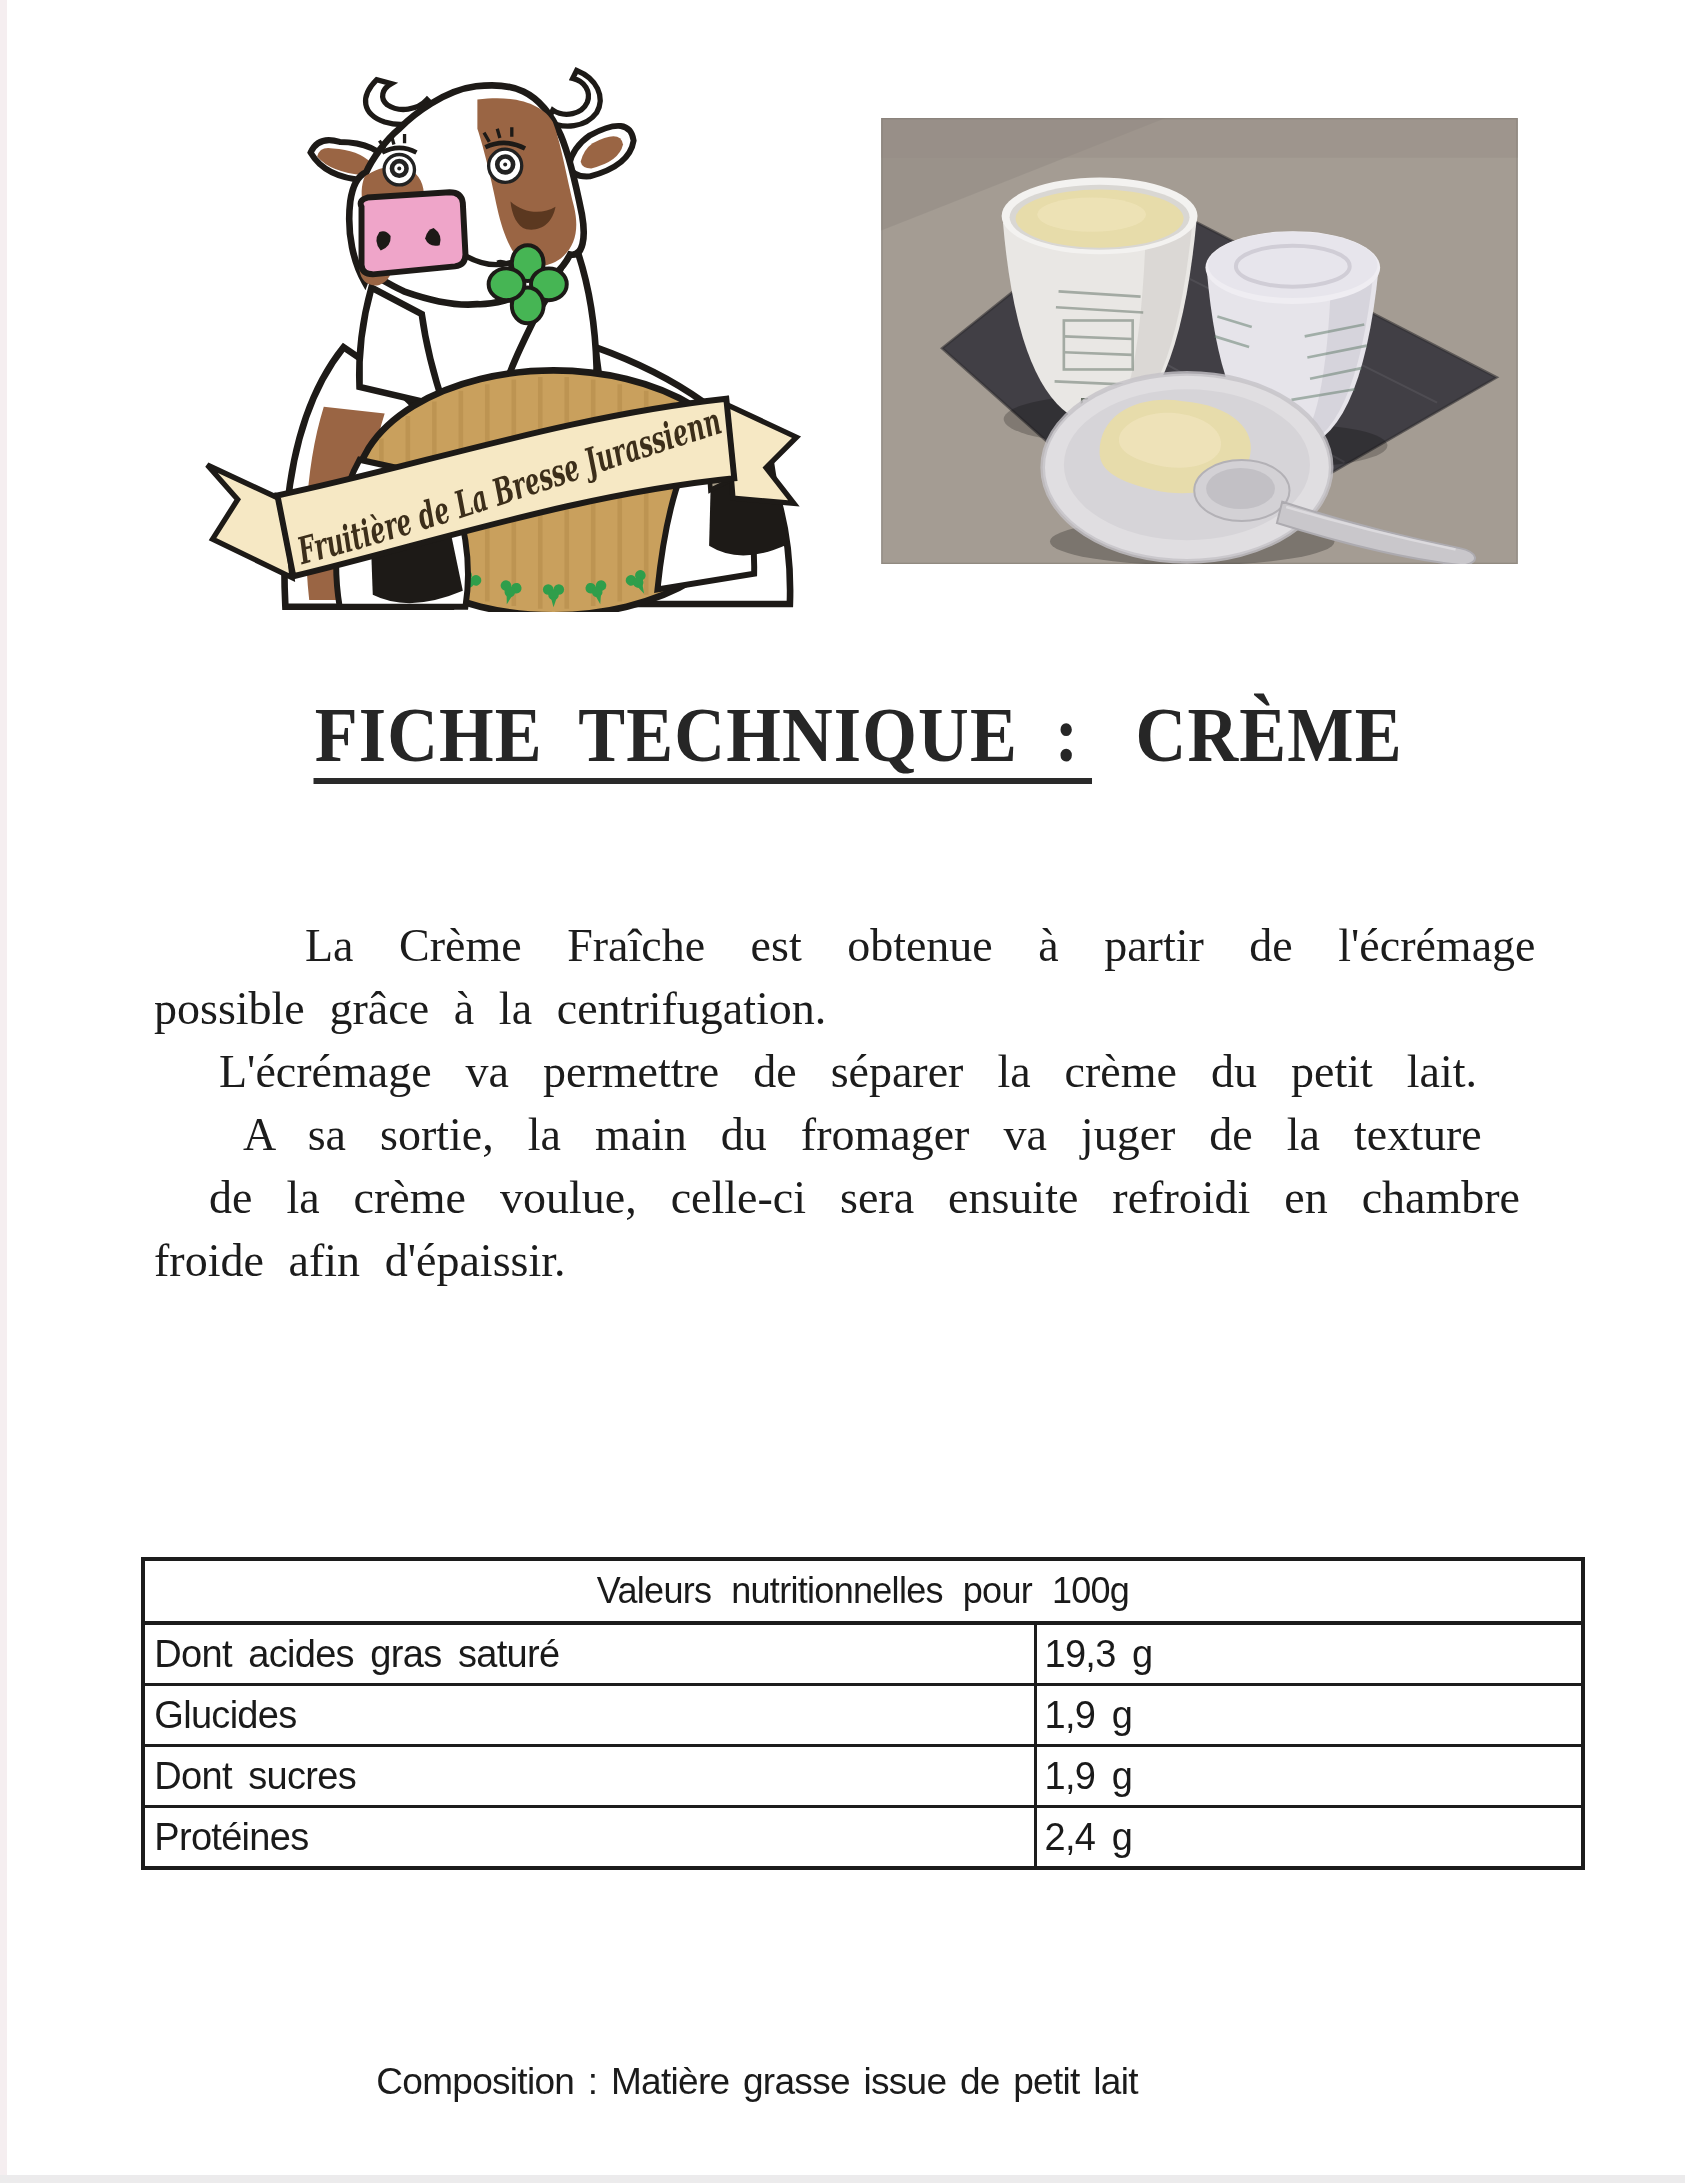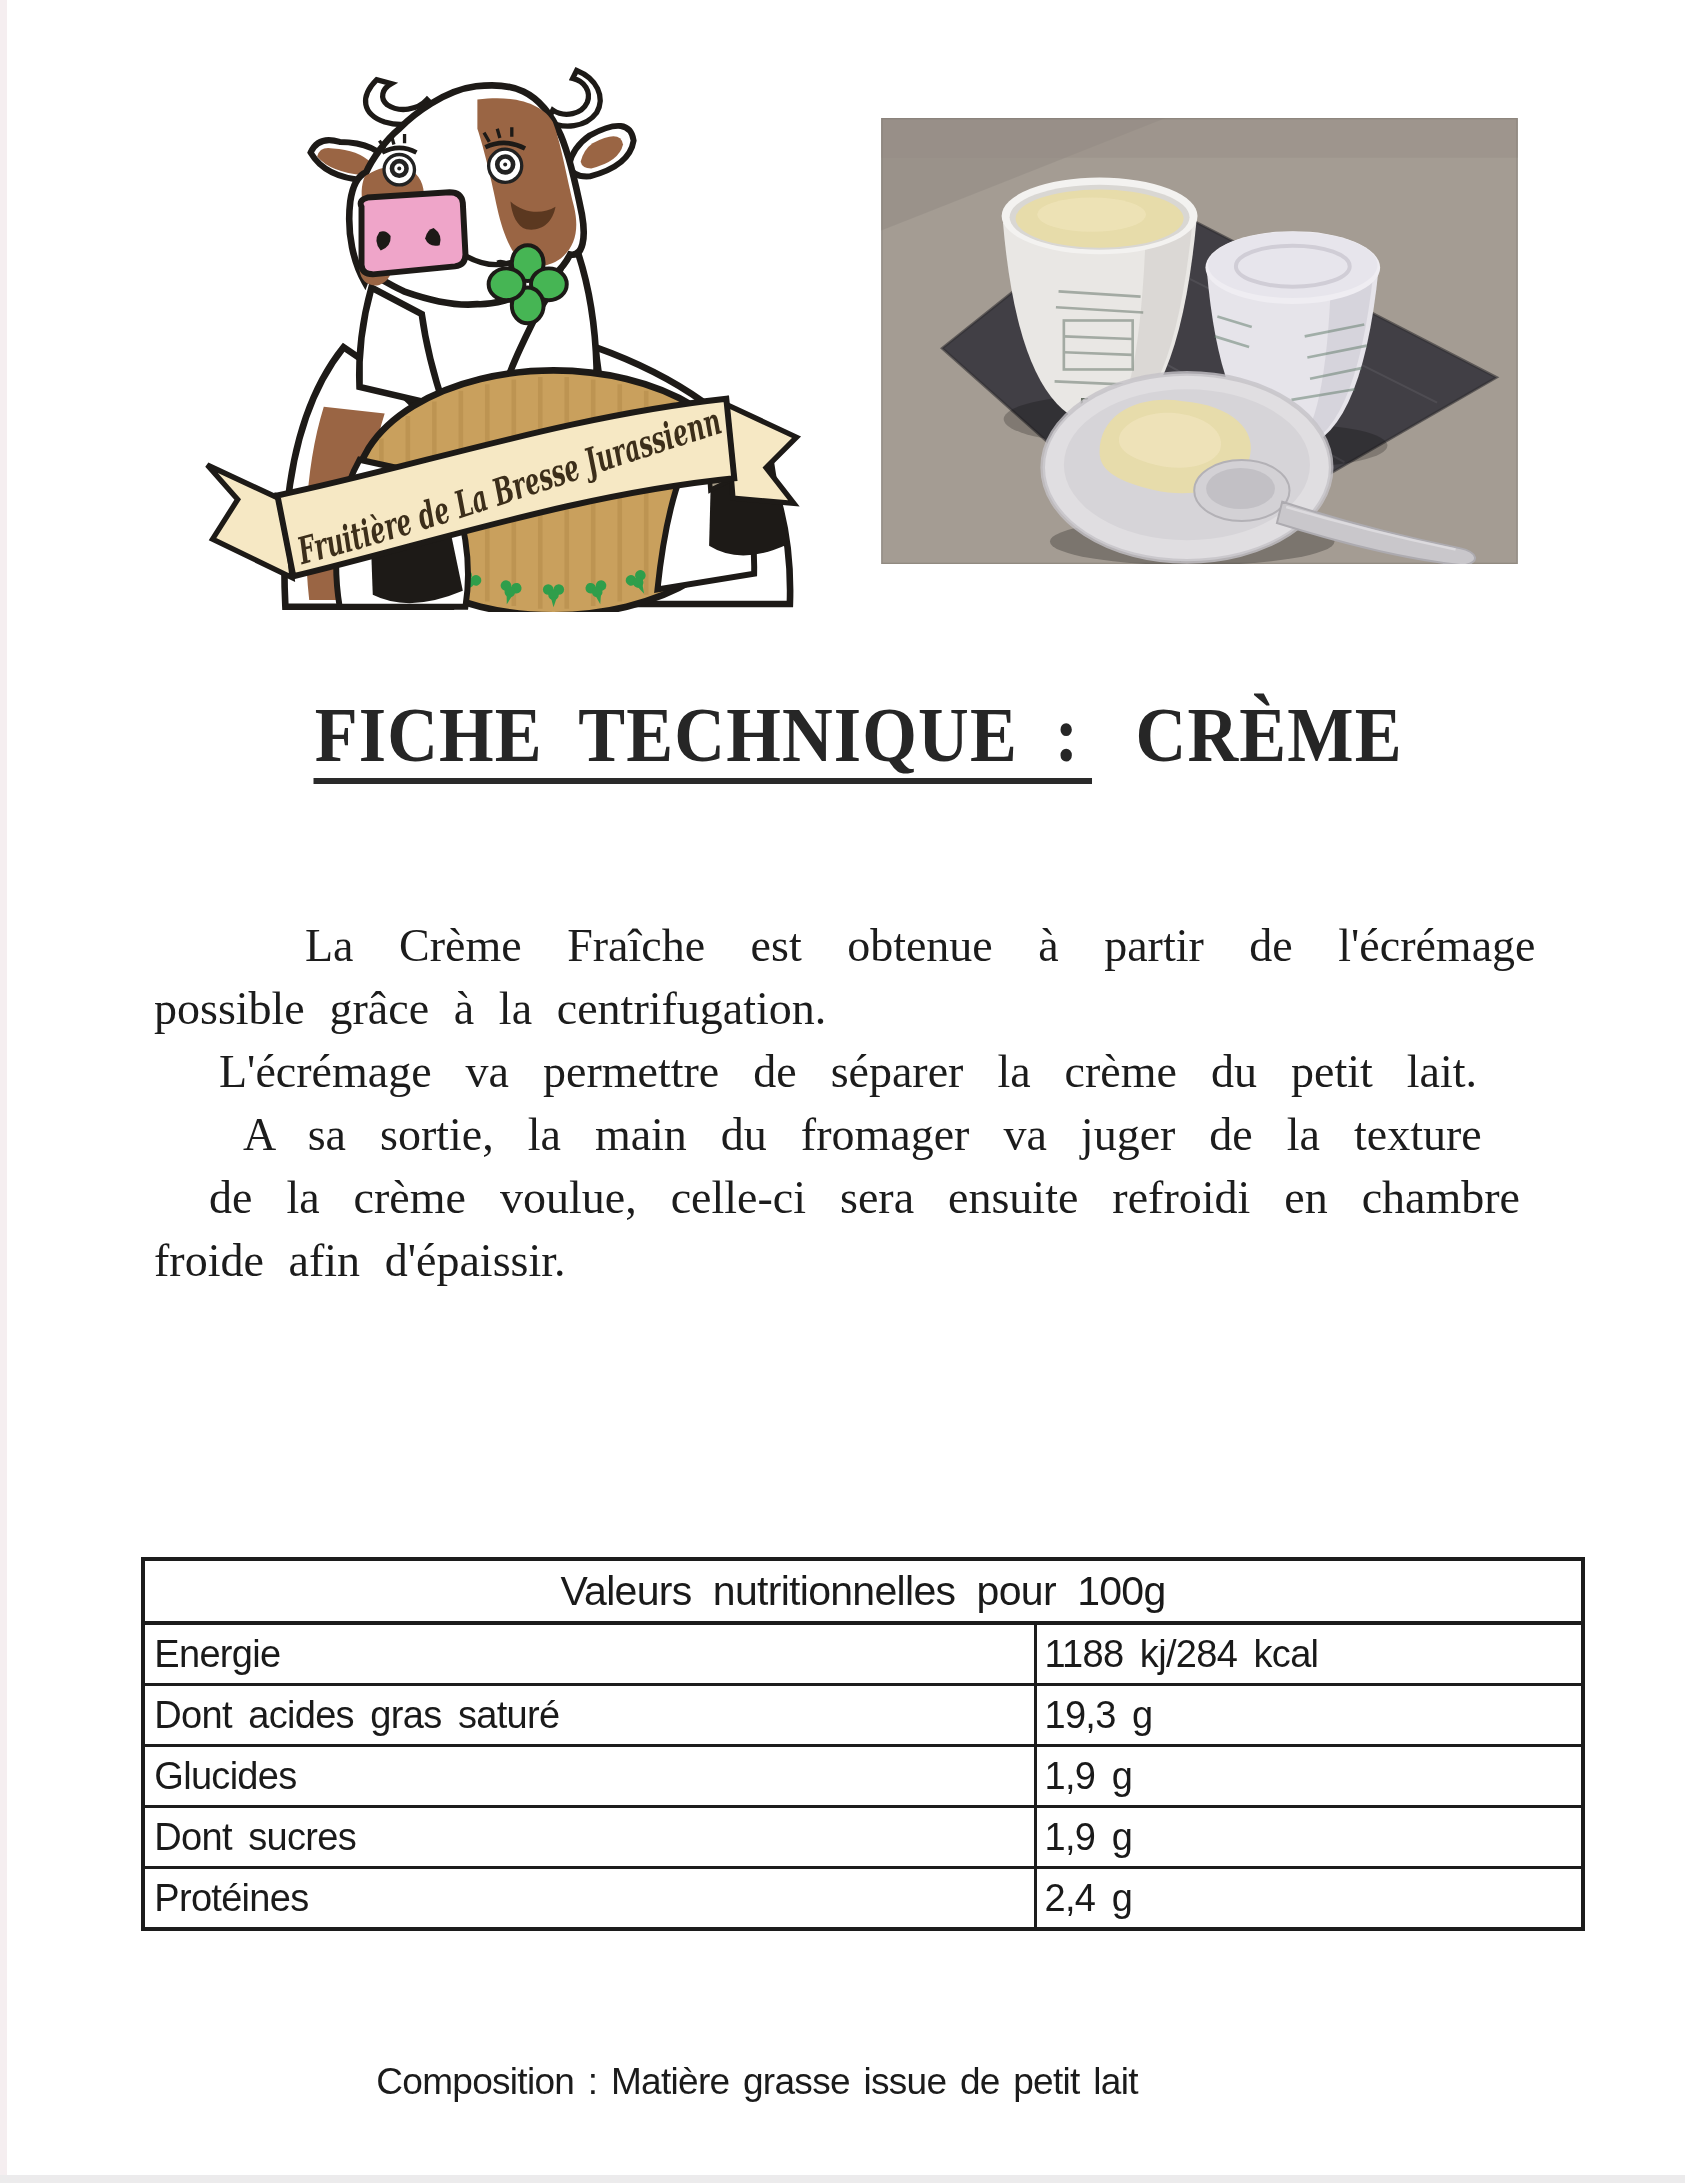--- a/index.html
+++ b/index.html
@@ -41,21 +41,21 @@
 
   
   table.nut{
     position:absolute;left:141px;top:1557px;width:1444px;
     border-collapse:collapse;table-layout:fixed;
     font-family:"Liberation Sans",sans-serif;color:#1a1a1a;
     border:4px solid #1c1c1c;
   }
   .nut th{
     height:58px;border:3.3px solid #1c1c1c;border-bottom-width:4px;
-    font-size:41px;font-weight:normal;word-spacing:10.6px;letter-spacing:-0.7px;
+    font-size:36px;font-weight:normal;word-spacing:10.6px;letter-spacing:-0.7px;
     text-align:center;vertical-align:middle;
   }
   .nut td{
     height:58px;border:3.3px solid #1c1c1c;
     font-size:38px;word-spacing:6.6px;letter-spacing:-0.7px;
     padding:0 0 0 9.3px;vertical-align:middle;text-align:left;
   }
   .nut td.val{border-left-width:2px;padding-left:8px;}
 
   
@@ -286,24 +286,20 @@
       <col style="width:892px">
       <col>
     </colgroup>
   <thead>
     <tr>
       <th colspan="2">Valeurs nutritionnelles pour 100g</th>
     </tr>
   </thead>
   <tbody>
     <tr>
-      <td>Energie</td>
-      <td class="val">1188 kj/284 kcal</td>
-    </tr>
-    <tr>
       <td>Dont acides gras saturé</td>
       <td class="val">19,3 g</td>
     </tr>
     <tr>
       <td>Glucides</td>
       <td class="val">1,9 g</td>
     </tr>
     <tr>
       <td>Dont sucres</td>
       <td class="val">1,9 g</td>

